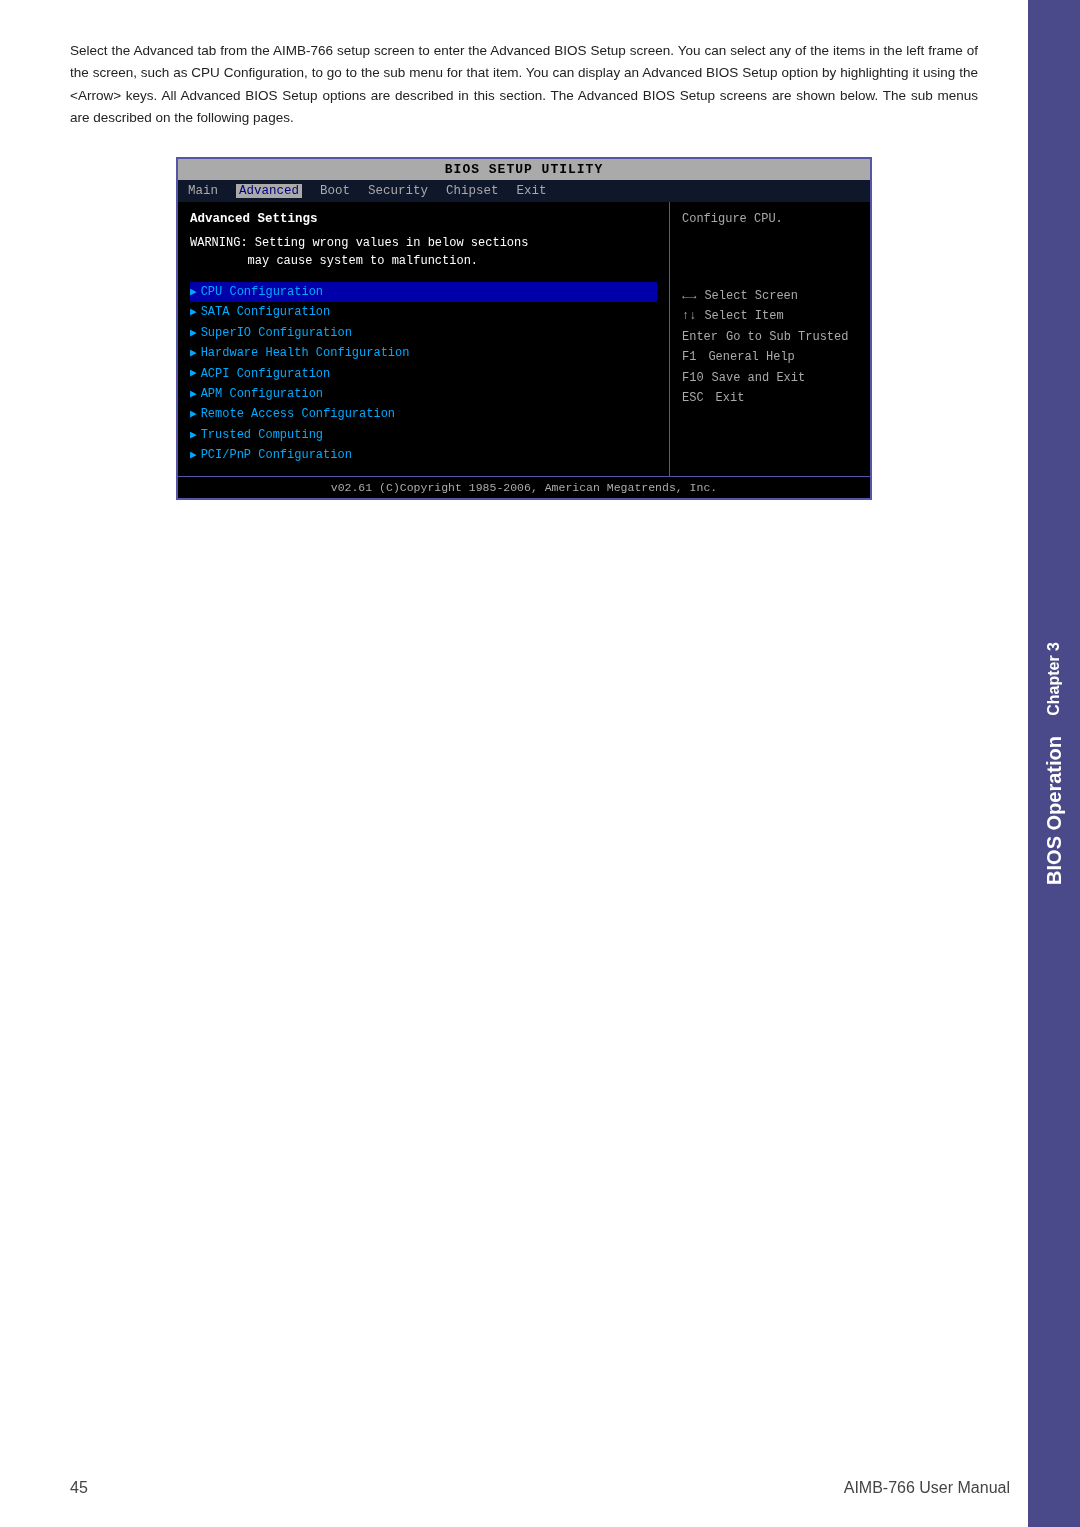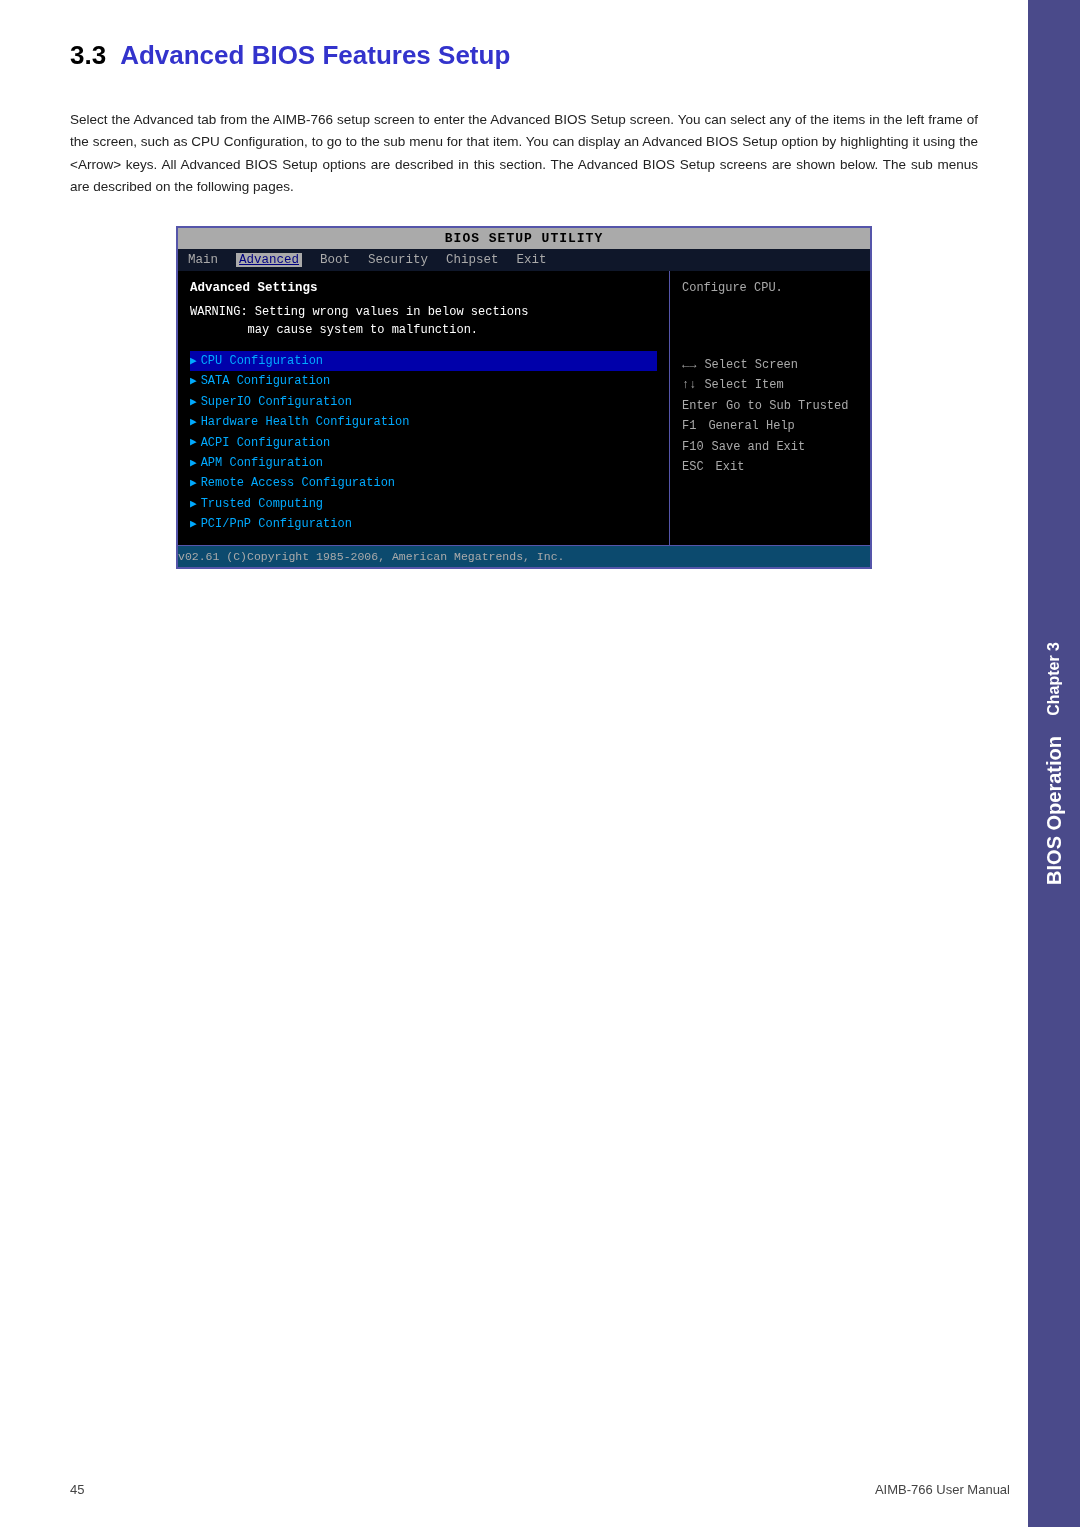--- a/index.html
+++ b/index.html
@@ -87,21 +87,20 @@
     }
 
     .bios-menu-item {
       color: #aaaaaa;
     }
 
     .bios-menu-item.active {
       background: #aaaaaa;
       color: #000080;
       padding: 0 3px;
-      text-decoration: underline;
     }
 
     .bios-body {
       display: flex;
       background: #000000;
       color: #aaaaaa;
       min-height: 260px;
     }
 
     .bios-left {
@@ -149,23 +148,23 @@
 
     .bios-help-key {
       display: flex;
       gap: 8px;
       font-size: 12px;
       line-height: 1.7;
       color: #aaaaaa;
     }
 
     .bios-footer {
-      background: #0c4a6e;
-      color: #aaaaaa;
-      text-align: left;
+      background: #000000;
+      color: #aaaaaa;
+      text-align: center;
       padding: 4px 0;
       font-size: 11.5px;
       border-top: 1px solid #5555aa;
     }
 
     
     .figure-caption {
       text-align: center;
       font-size: 13px;
       font-weight: bold;
@@ -174,21 +173,21 @@
     }
 
     
     .page-footer {
       position: absolute;
       bottom: 30px;
       left: 70px;
       right: 70px;
       display: flex;
       justify-content: space-between;
-      font-size: 13px;
+      font-size: 16px;
       color: #444;
     }
 
     .sidebar-inner {
       display: flex;
       flex-direction: column;
       align-items: center;
       justify-content: center;
       height: 100%;
       gap: 20px;
@@ -224,24 +223,20 @@
 
 <div class="sidebar">
   <div class="sidebar-inner">
     <div class="sidebar-label">Chapter 3</div>
     <div class="sidebar-label-sub">BIOS Operation</div>
   </div>
 </div>
 
 <div class="main-content">
 
-  <div style="display:flex; gap:14px; align-items:baseline; margin-bottom:18px;">
-    <span class="section-number">3.3</span>
-    <span class="section-title">Advanced BIOS Features Setup</span>
-  </div>
 
   <p class="body-text">Select the Advanced tab from the AIMB-766 setup screen to enter the Advanced BIOS Setup screen. You can select any of the items in the left frame of the screen, such as CPU Configuration, to go to the sub menu for that item. You can display an Advanced BIOS Setup option by highlighting it using the &lt;Arrow&gt; keys. All Advanced BIOS Setup options are described in this section. The Advanced BIOS Setup screens are shown below. The sub menus are described on the following pages.</p>
 
   <div class="bios-container">
 
     <div class="bios-title-bar">BIOS SETUP UTILITY</div>
 
     <div class="bios-menu-bar">
       <span class="bios-menu-item">Main</span>
       <span class="bios-menu-item active">Advanced</span>

